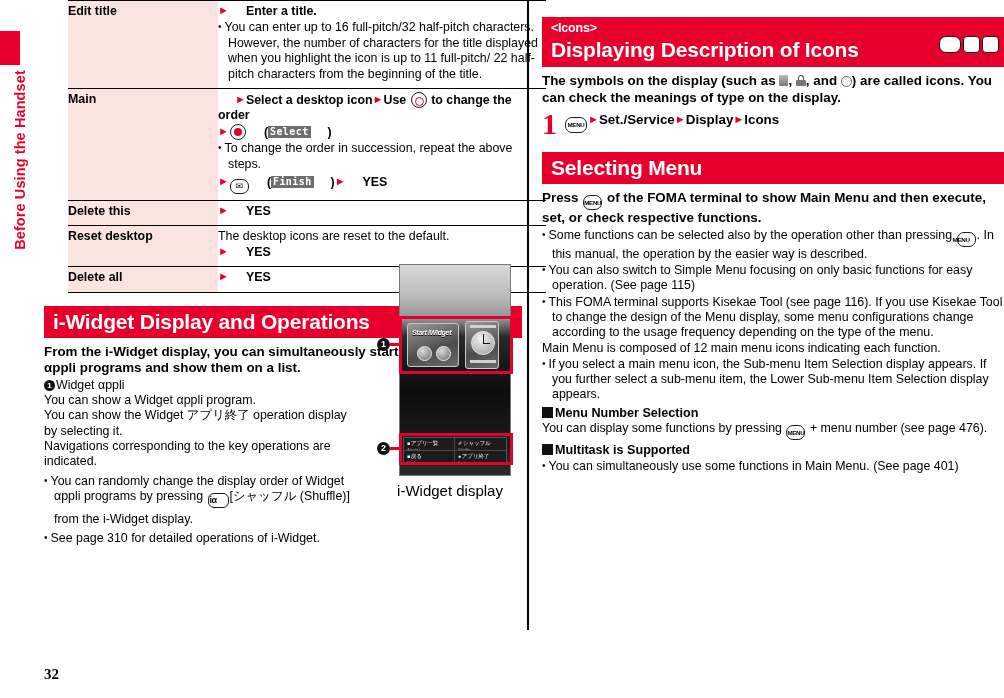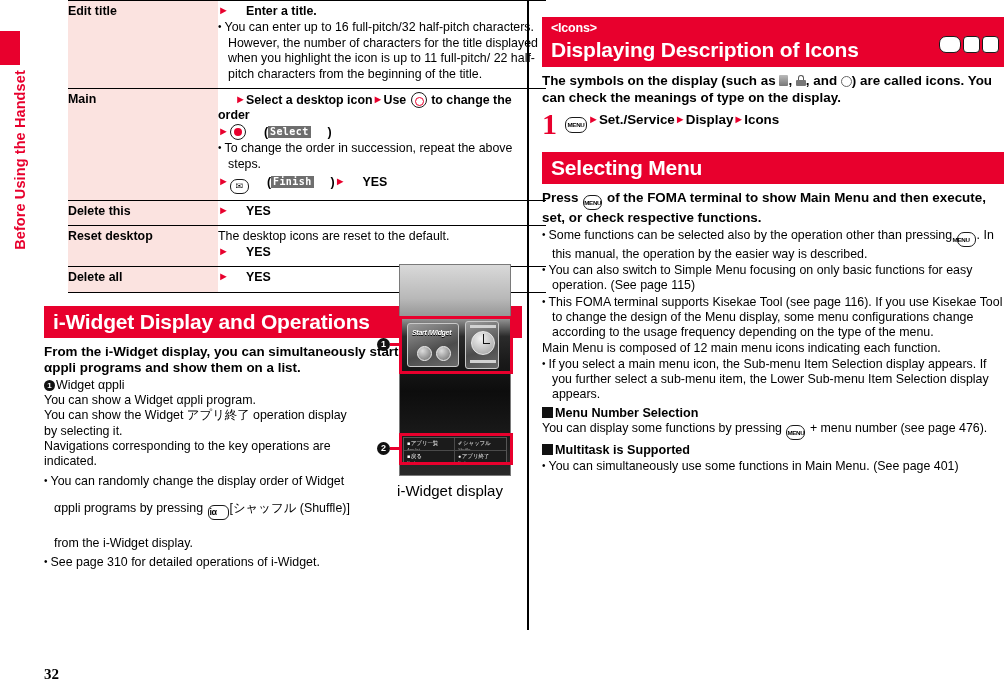--- a/index.html
+++ b/index.html
@@ -166,21 +166,21 @@
     font-size: 12px;
     line-height: 15px;
     font-family: "Liberation Serif", serif;
   }
   .keyialpha {
     display: inline-block;
     min-width: 21px; height: 15px;
     border: 1.5px solid #1a1a1a;
     border-radius: 6px;
     vertical-align: -3px;
-    margin: 16px 1px;
+    margin: 4px 1px;
     background: #fff;
     text-align: center;
     font-size: 9px;
     line-height: 13px;
     letter-spacing: -.5px;
     font-weight: bold;
   }
   .softkey {
     display: inline-block;
     background: #6e6e6e;

